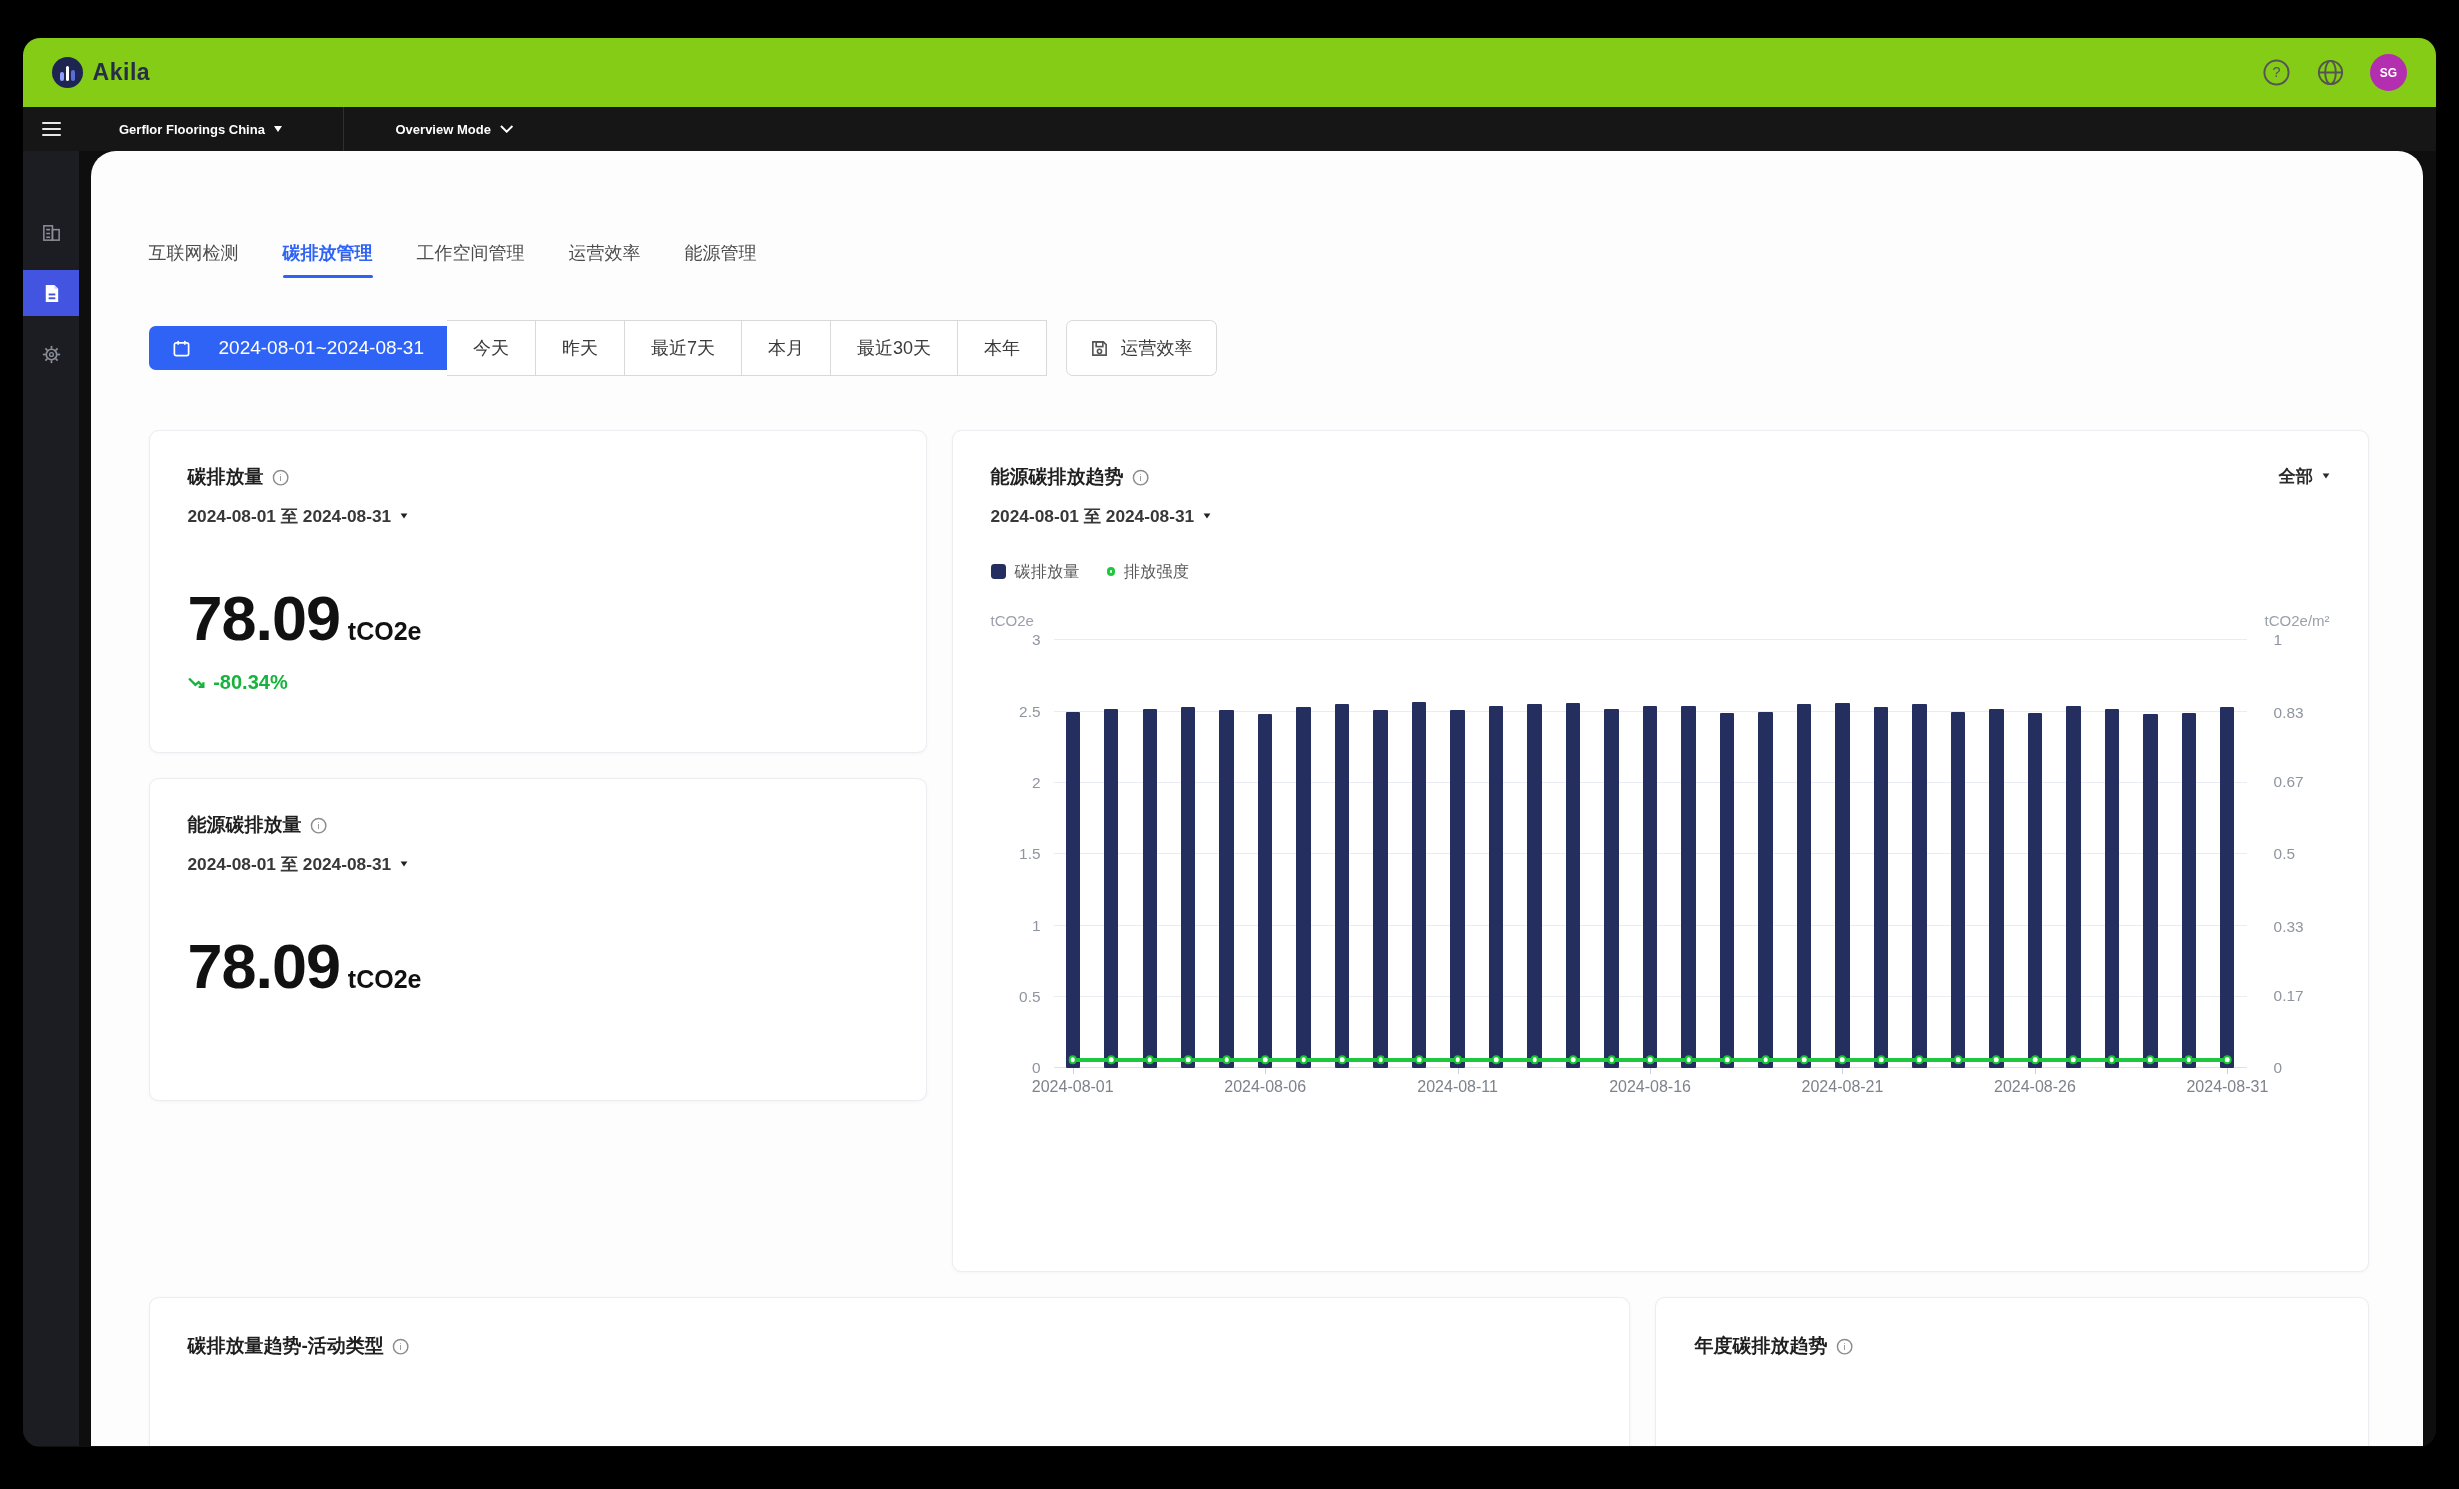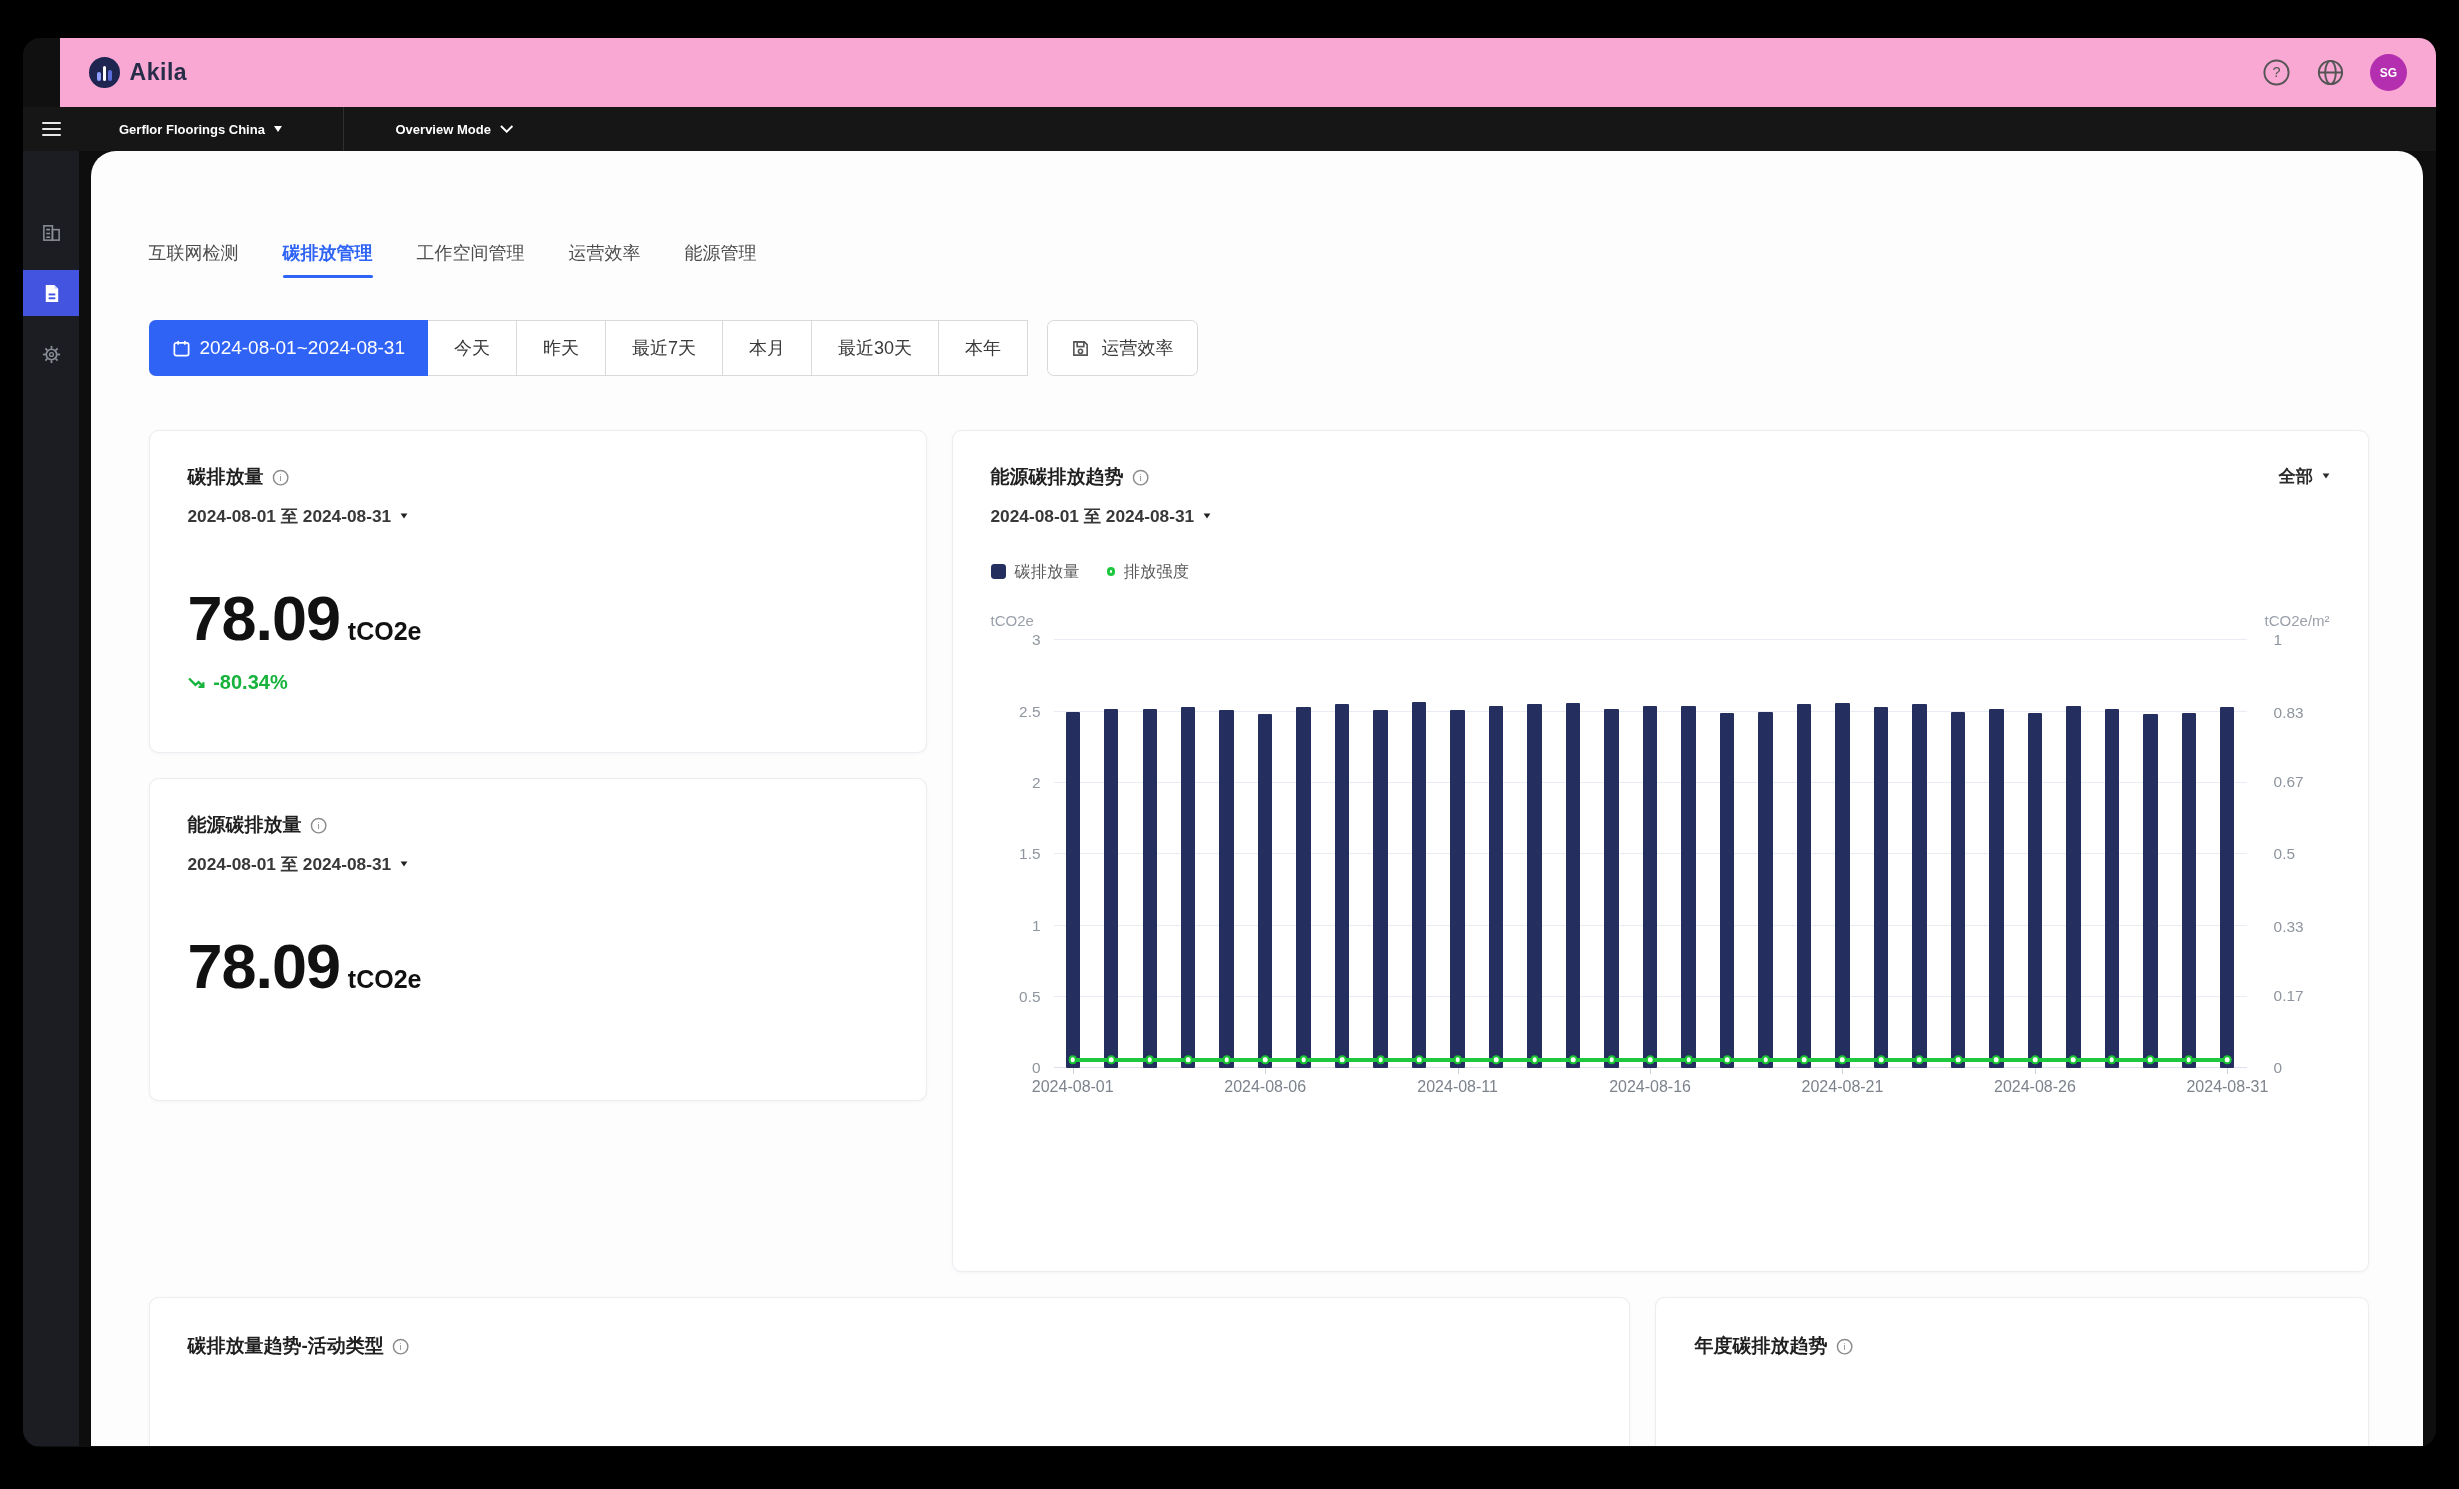--- a/index.html
+++ b/index.html
@@ -3,22 +3,22 @@
 <meta charset="utf-8">
 <style>
   * { margin:0; padding:0; box-sizing:border-box; }
   html,body { width:2459px; height:1489px; background:#000; overflow:hidden;
     font-family:"Liberation Sans","DejaVu Sans",sans-serif; }
 
   .frame { position:absolute; top:38px; left:23px; right:23px; bottom:42px;
     border-radius:17.3px; overflow:hidden; background:#101010; }
 
   
-  .topbar { height:69px; background:#f9a8d4; display:flex; align-items:center;
-    justify-content:space-between; padding:0 29px;margin-left:37px; }
+  .topbar { height:69px; background:#84cc16; display:flex; align-items:center;
+    justify-content:space-between; padding:0 29px; }
   .logo { display:flex; align-items:center; gap:9.6px; }
   .logo-mark { width:31px; height:31px; border-radius:50%; background:#1d2550;
     display:flex; align-items:flex-end; justify-content:center; gap:1.9px; padding-bottom:6.7px; }
   .logo-mark i { display:block; width:3.8px; border-radius:1.9px; }
   .logo-mark i:nth-child(1){ height:9.6px; background:#8ea0ff; }
   .logo-mark i:nth-child(2){ height:15.4px; background:#ffffff; }
   .logo-mark i:nth-child(3){ height:11.5px; background:#5a6cd8; }
   .logo-text { font-size:23px; font-weight:700; color:#272d49; letter-spacing:0.5px; }
   .top-icons { display:flex; align-items:center; gap:25px; }
   .round-icon { width:29px; height:29px; color:#555; }
@@ -53,22 +53,22 @@
 
   
   .tabs { display:flex; gap:44px; margin-top:40px; }
   .tab { font-size:18px; color:#4d4d4d; padding-bottom:13.4px; cursor:pointer; position:relative; }
   .tab.active { color:#2f63f5; font-weight:700; }
   .tab.active::after { content:""; position:absolute; left:0; right:0; bottom:0;
     height:3.4px; background:#2f63f5; border-radius:1.9px; }
 
   
   .filter-row { display:flex; margin-top:42px; align-items:center; }
-  .range-btn { height:56px; background:#2f63f5; color:#fff; border-radius:6.7px 0 0 6.7px;
-    display:flex; align-items:center; gap:9px; padding:0 23px; font-size:19px; font-weight:500; }
+  .range-btn { height:44px; background:#2f63f5; color:#fff; border-radius:6.7px 0 0 6.7px;
+    display:flex; align-items:center; gap:28px; padding:0 23px; font-size:19px; font-weight:500; }
   .preset { height:56px; background:#fff; border:1px solid #d9d9d9; border-left:none;
     display:flex; align-items:center; padding:0 26px; font-size:18px; color:#3a3a3a; font-weight:500; }
   .preset:last-of-type { border-radius:0 6.7px 6.7px 0; }
   .default-btn { height:56px; margin-left:19px; background:#fff; border:1px solid #d9d9d9;
     border-radius:6.7px; display:flex; align-items:center; gap:11.5px; padding:0 23px;
     font-size:18px; color:#3a3a3a; font-weight:500; }
 
   
   .cards-row { display:flex; gap:25px; margin-top:54px; align-items:flex-start; }
   .left-col { width:778px; flex:none; display:flex; flex-direction:column; gap:25px; }

